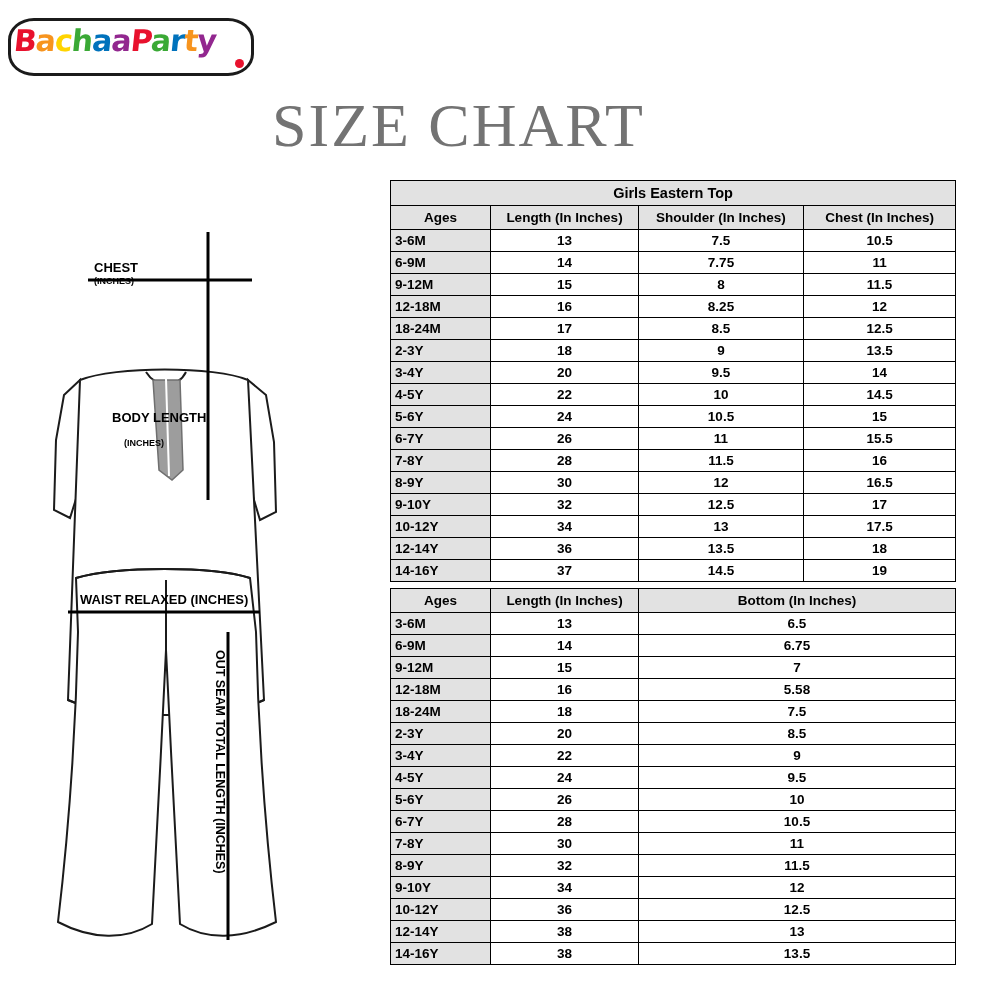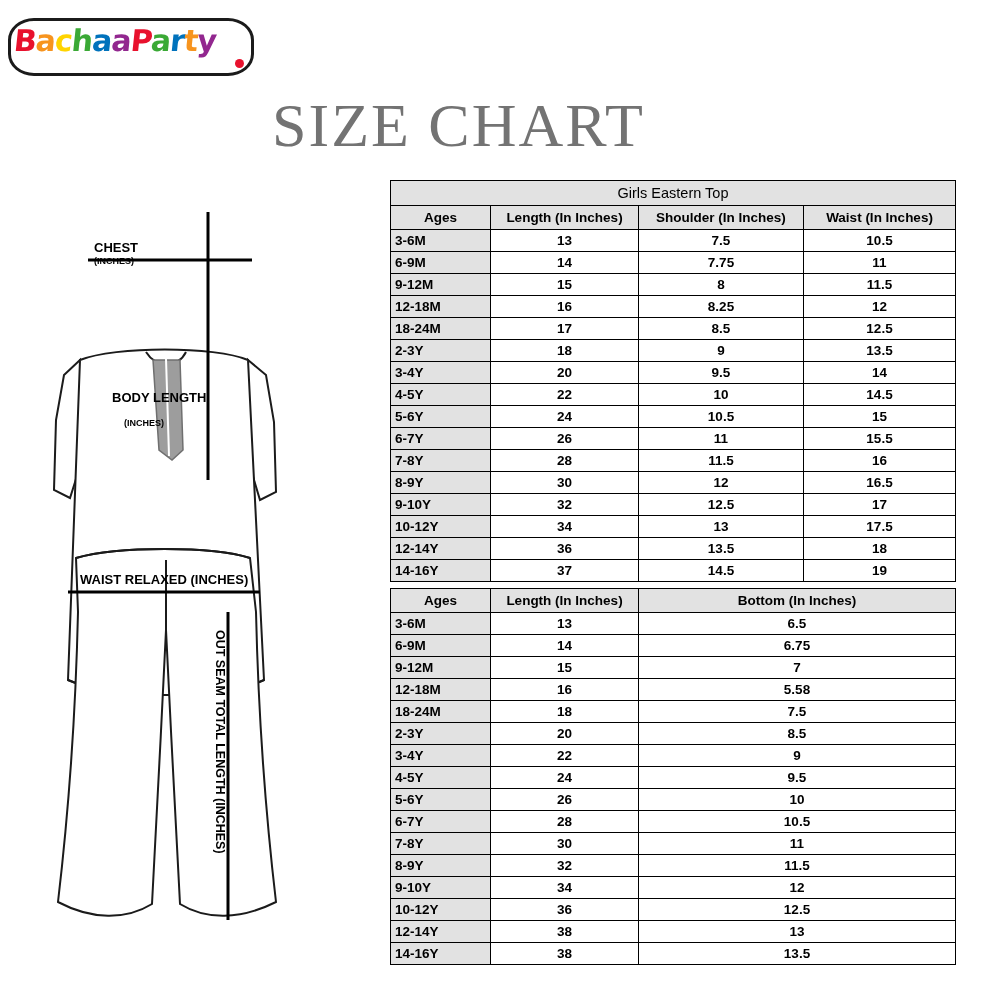--- a/index.html
+++ b/index.html
@@ -74,21 +74,21 @@
     letter-spacing: 2px;
     font-weight: normal;
     line-height: 1;
     color: #737373;
   }
 
   
   #illustrations {
     position: absolute;
     left: 20px;
-    top: 160px;
+    top: 180px;
     width: 340px;
     height: 820px;
   }
   .fig-label {
     font-family: "Liberation Sans", sans-serif;
     font-weight: bold;
     fill: #000;
   }
 
   
@@ -107,21 +107,21 @@
   table.top-table { margin-bottom: 0px; }
   td, th {
     border: 1px solid #000;
     font-size: 13.5px;
     height: 22px;
     padding: 0 4px;
     box-sizing: border-box;
   }
   .tbl-title {
     background: #e2e2e2;
-    font-weight: normal;
+    font-weight: bold;
     text-align: center;
     font-size: 14.5px;
     height: 25px;
   }
   .hdr {
     background: #e2e2e2;
     font-weight: bold;
     text-align: center;
     font-size: 13.5px;
     height: 24px;
@@ -217,21 +217,21 @@
         <col style="width:152px">
     </colgroup>
     <thead>
       <tr>
         <th class="tbl-title" colspan="4">Girls Eastern Top</th>
       </tr>
       <tr>
         <th class="hdr">Ages</th>
         <th class="hdr">Length (In Inches)</th>
         <th class="hdr">Shoulder (In Inches)</th>
-        <th class="hdr">Waist (In Inches)</th>
+        <th class="hdr">Chest (In Inches)</th>
       </tr>
     </thead>
     <tbody>
         <tr>
           <td class="ages">3-6M</td>
           <td class="val">13</td>
           <td class="val">7.5</td>
           <td class="val">10.5</td>
         </tr>
         <tr>

